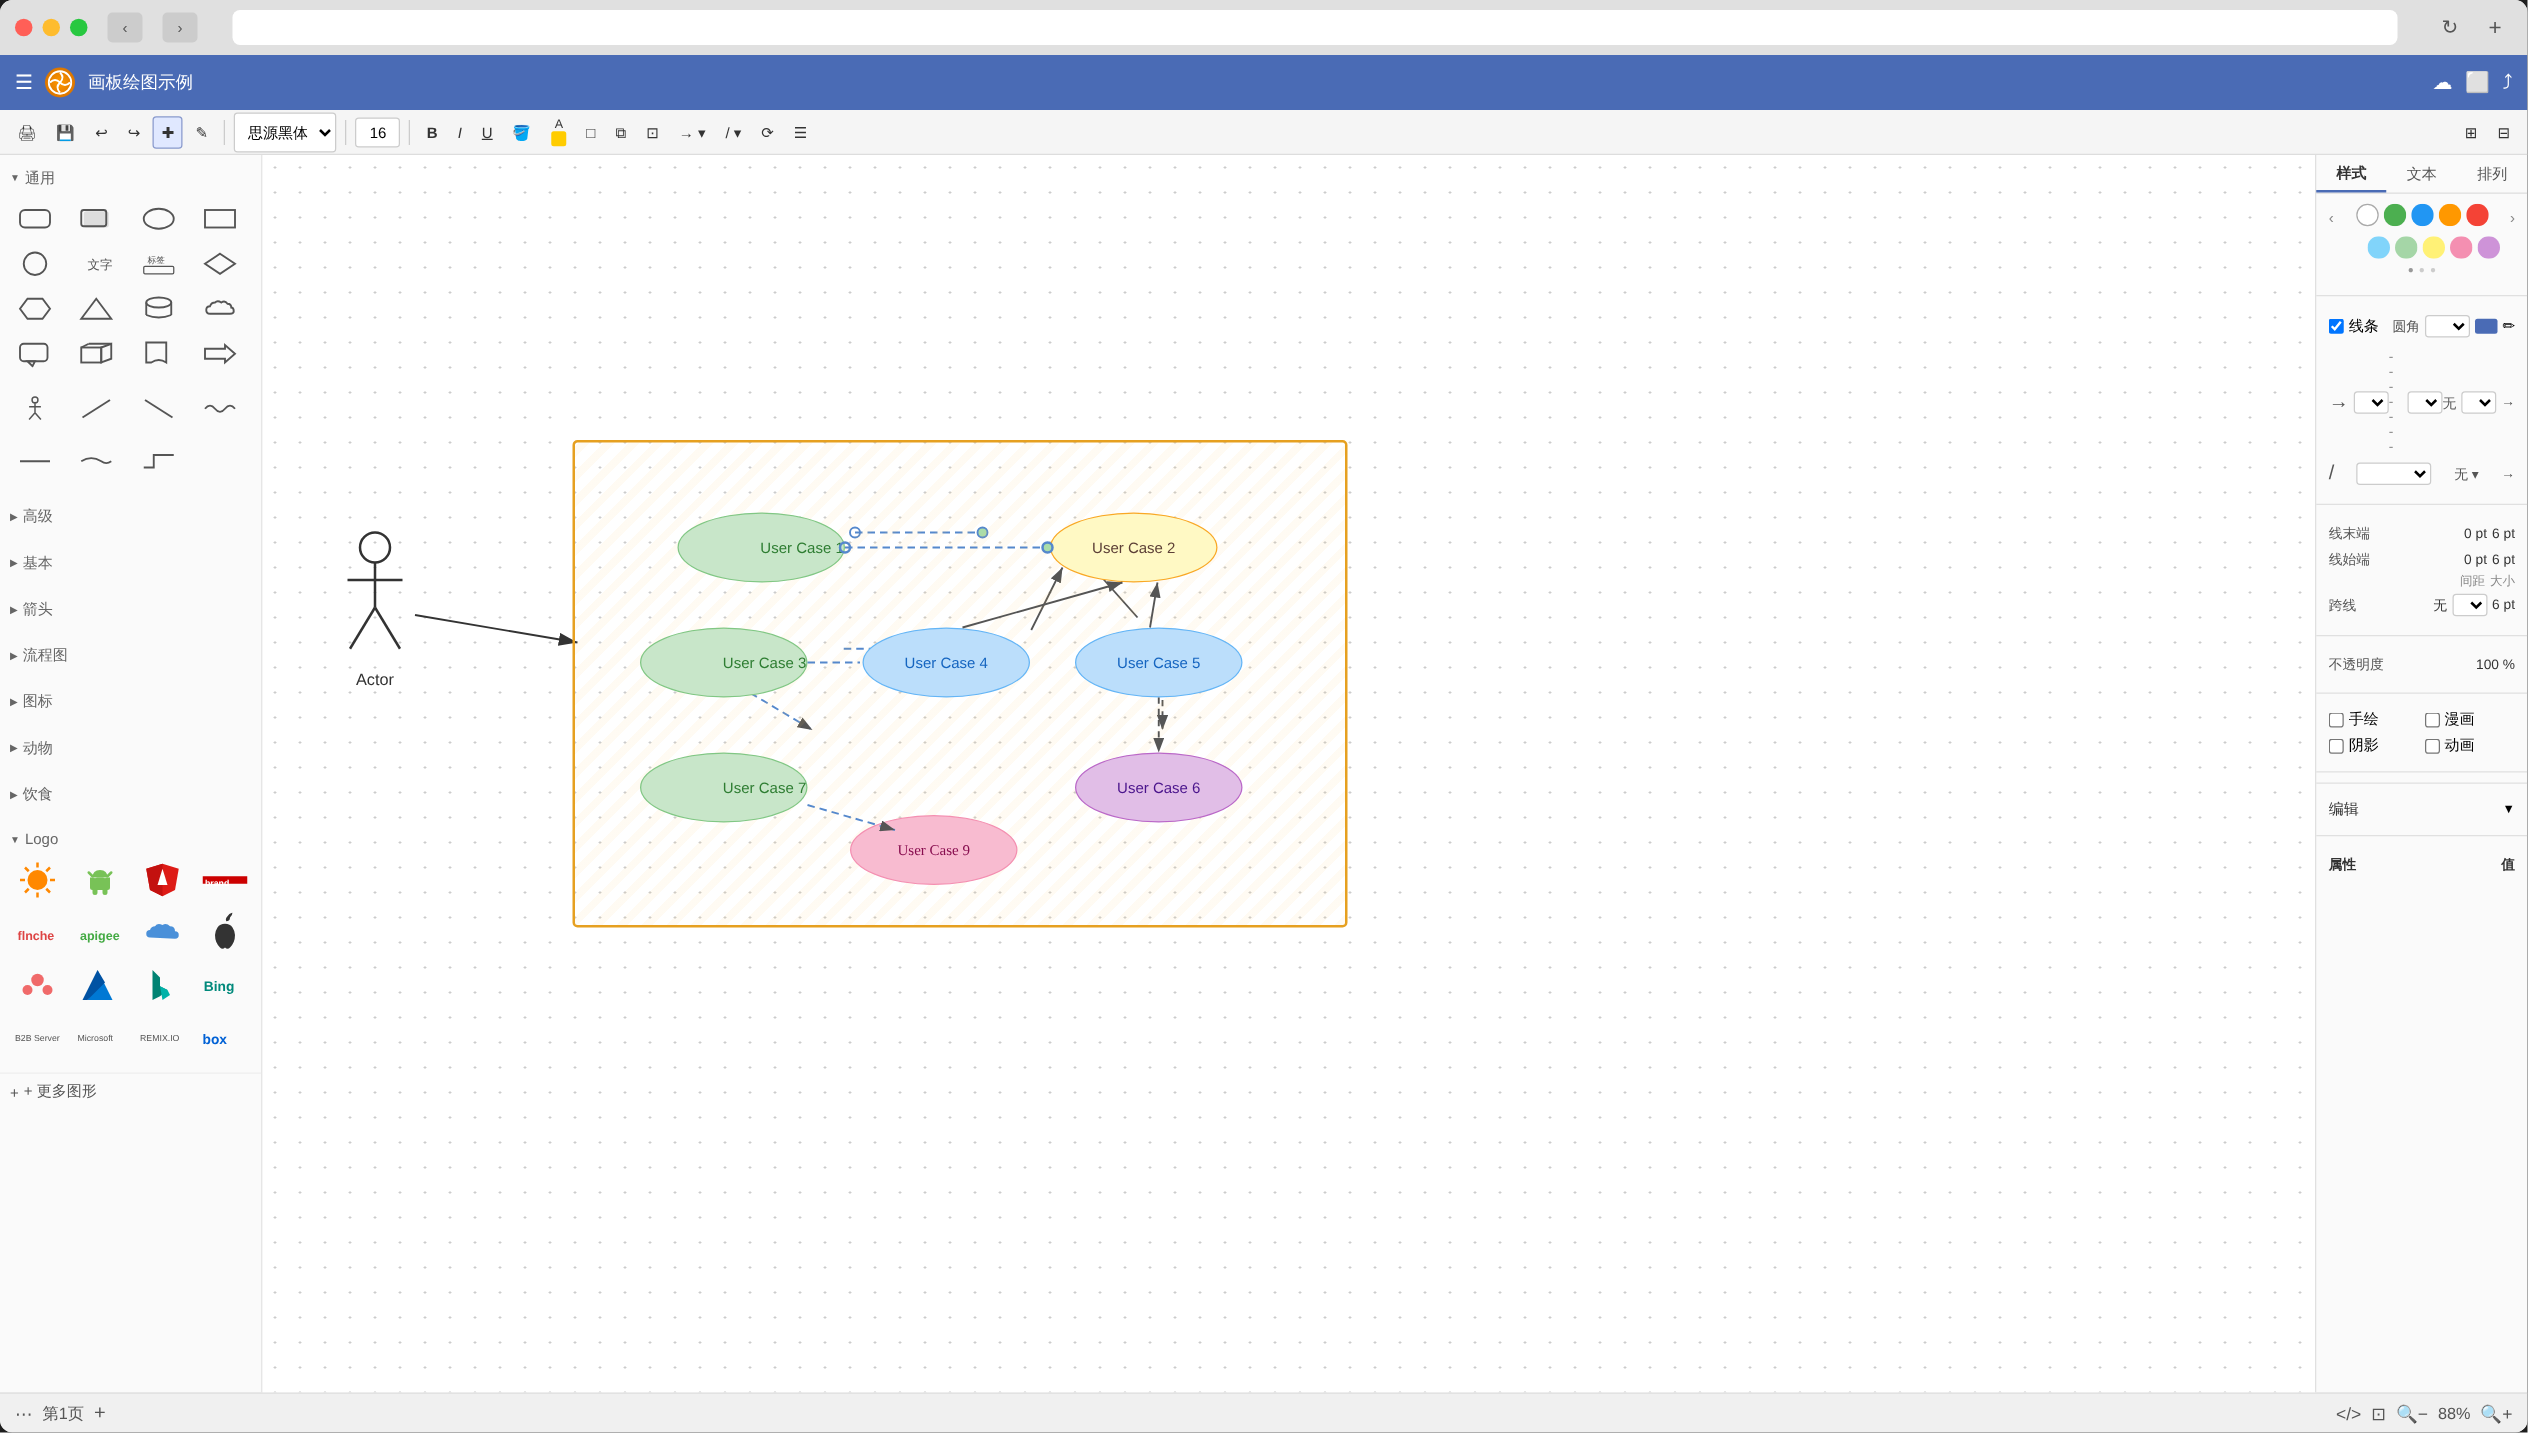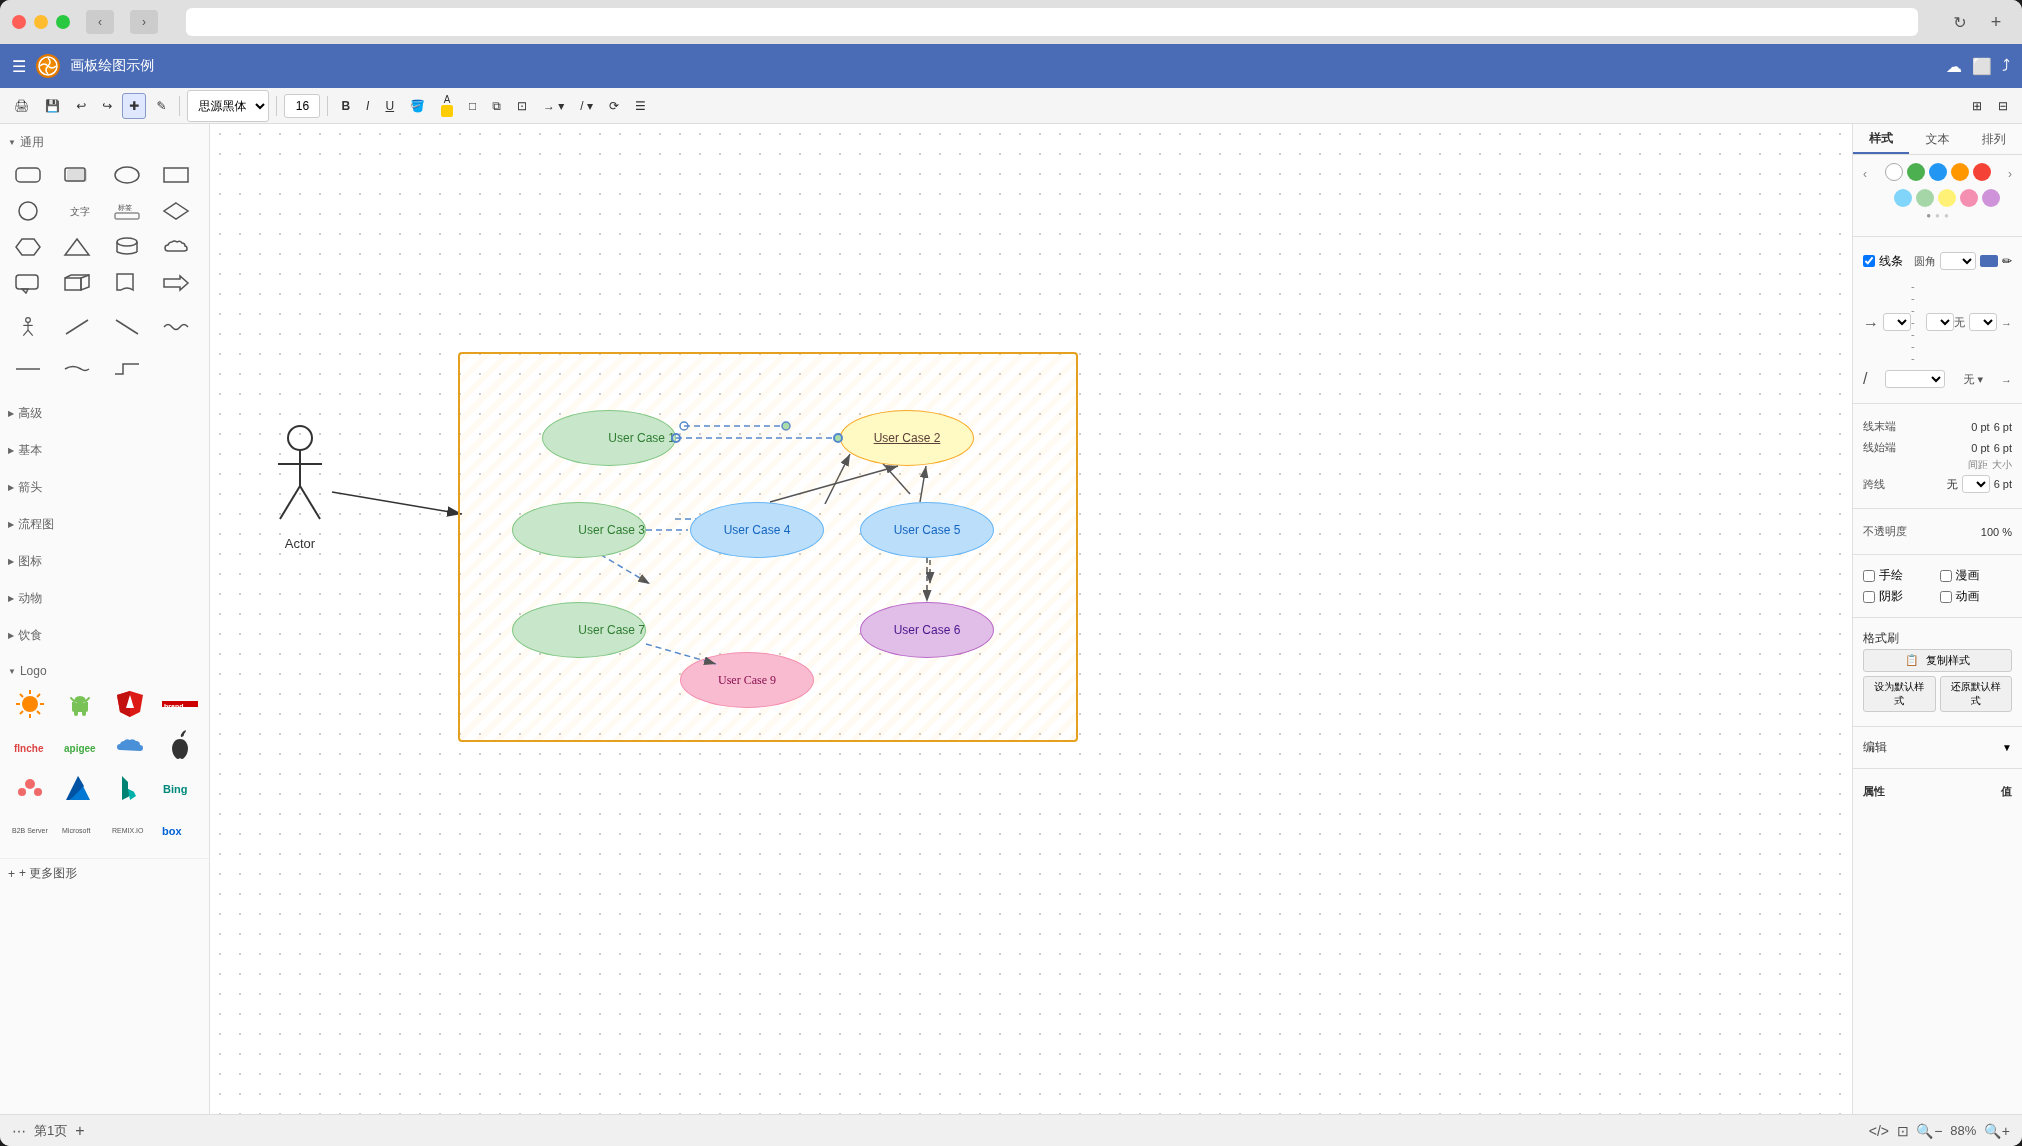--- a/index.html
+++ b/index.html
@@ -60,21 +60,21 @@
     
     .diagram { position: absolute; top: 80px; left: 200px; width: 600px; height: 380px; border: 2.5px solid #e6a020; background: repeating-linear-gradient(-45deg, rgba(255,200,100,0.08) 0px, rgba(255,200,100,0.08) 6px, transparent 6px, transparent 14px); border-radius: 4px; }
 
     
     .actor { position: absolute; top: 230px; left: 60px; display: flex; flex-direction: column; align-items: center; }
 
     
     .node { position: absolute; display: flex; align-items: center; justify-content: center; border-radius: 50%; font-size: 12px; font-weight: 400; text-align: center; cursor: pointer; border: 1.5px solid; }
     .node-green { background: #c8e6c9; border-color: #81c784; color: #2e7d32; justify-content: flex-end; }
     .node-blue { background: #bbdefb; border-color: #64b5f6; color: #1565c0; }
-    .node-yellow { background: #fff9c4; border-color: #f9a825; color: #5d4037; text-decoration: underline; }
+    .node-yellow { background: #fff9c4; border-color: #f9a825; color: #5d4037; }
     .node-pink { background: #f8bbd0; border-color: #f48fb1; color: #880e4f; }
     .node-purple { background: #e1bee7; border-color: #ba68c8; color: #4a148c; }
 
     
     .right-panel { width: 170px; background: #fafafa; border-left: 1px solid #e0e0e0; display: flex; flex-direction: column; flex-shrink: 0; font-size: 12px; }
     .rp-tabs { display: flex; border-bottom: 1px solid #ddd; }
     .rp-tab { flex: 1; height: 30px; display: flex; align-items: center; justify-content: center; font-size: 12px; cursor: pointer; color: #555; }
     .rp-tab.active { color: #333; font-weight: 600; border-bottom: 2px solid #4a6bb5; }
     .rp-section { padding: 8px 10px; }
     .color-row { display: flex; gap: 4px; flex-wrap: wrap; margin-bottom: 4px; }
@@ -723,37 +723,20 @@
           </div>
           <div class="rp-checkbox">
             <input type="checkbox" style="">
             <span>动画</span>
           </div>
         </div>
       </div>
 
       <div class="rp-divider"></div>
 
-      <div class="rp-section">
-        <div style="display:flex; align-items:center; justify-content:space-between;">
-          <span style="font-size:12px; color:#333;">格式刷</span>
-        </div>
-        <button class="rp-btn">
-          <span style="margin-right:4px;">📋</span>
-          <span>复制样式</span>
-        </button>
-        <div style="display:flex; gap:4px;">
-          <button class="rp-btn" style="flex:1; font-size:10px;">
-            <span>设为默认样式</span>
-          </button>
-          <button class="rp-btn" style="flex:1; font-size:10px;">
-            <span>还原默认样式</span>
-          </button>
-        </div>
-      </div>
 
       <div class="rp-divider"></div>
 
       <div class="rp-section">
         <div style="display:flex; align-items:center; justify-content:space-between; cursor:pointer;">
           <span style="font-size:12px; color:#333;font-family:Liberation Mono, monospace;">编辑</span>
           <span style="font-size:10px;">▼</span>
         </div>
       </div>
 

